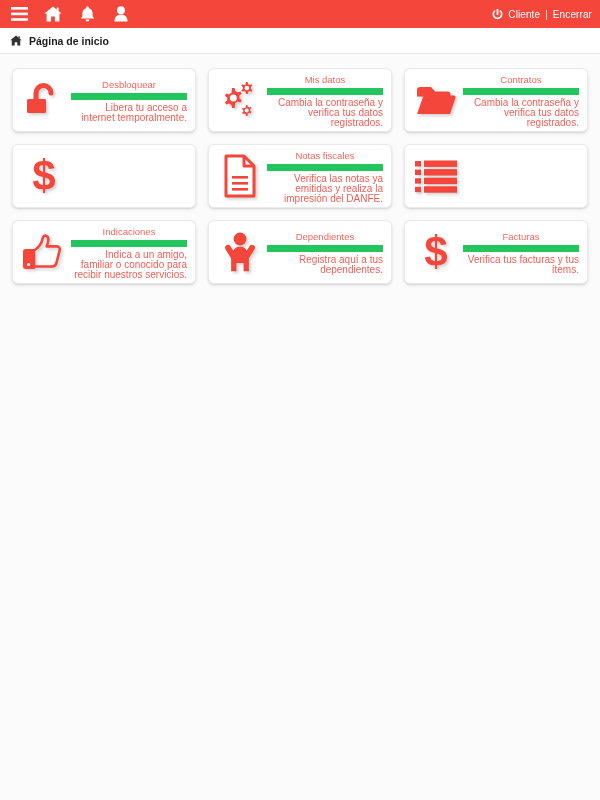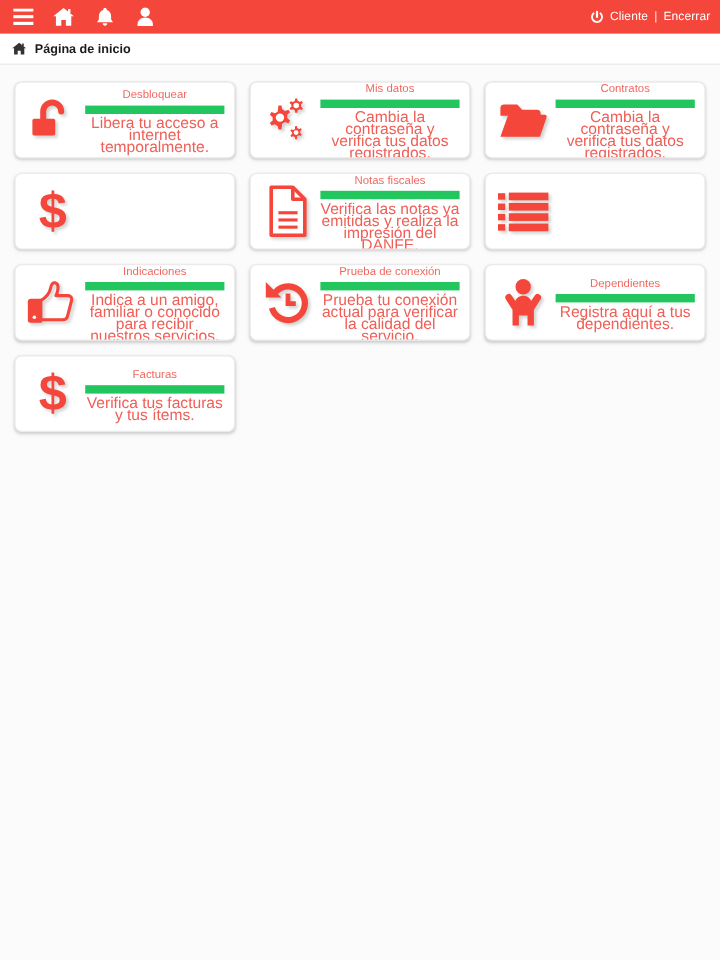--- a/index.html
+++ b/index.html
@@ -112,23 +112,23 @@
     text-align: center;
     line-height: 13px;
     padding-bottom: 2px;
     width: 100%;
     border-bottom: 7px solid #22c55e;
     white-space: nowrap;
     overflow: hidden;
     text-overflow: ellipsis;
   }
   .card-desc {
-    font-size: 13px;
+    font-size: 10px;
     color: #ef5f57;
-    text-align: center;
+    text-align: right;
     line-height: 10px;
     padding-top: 3px;
     width: 100%;
   }
 </style>
 </head>
 <body>
 
 <div class="topbar">
   <div class="topbar-left">
@@ -295,35 +295,20 @@
           <path d="M11 18.5 c4-2.5 7.5-6.5 8.3-11 .5-2.7 1.8-4.2 3.6-3.8 1.9.45 2.7 2.3 2.4 5 -.2 1.9-.85 3.9-1.7 5.7 h10.2 a3 3 0 0 1 2.9 3.8 l-3.4 13.2 A4.2 4.2 0 0 1 29.3 34.5 H11 Z" fill="none" stroke="#f4463a" stroke-width="2.6" stroke-linejoin="round"></path>
         </svg>
       </div>
       <div class="card-body">
         <div class="card-title">Indicaciones</div>
         <div class="card-desc">Indica a un amigo, familiar o conocido para recibir nuestros servicios.</div>
       </div>
     </div>
   </div>
 
-  <div class="card-wrap">
-    <div class="card">
-      <div class="card-icon">
-        <svg width="42" height="42" viewBox="0 0 42 42">
-          <path d="M10.5 12.5 A14 14 0 1 1 7.6 25.5" fill="none" stroke="#f4463a" stroke-width="5.2" stroke-linecap="butt"></path>
-          <path d="M2.5 4 L2.5 17 L15.5 17 Z" fill="#f4463a"></path>
-          <path d="M21 13.5 L21 22 L27.5 22" fill="none" stroke="#f4463a" stroke-width="4" stroke-linecap="butt" stroke-linejoin="miter"></path>
-        </svg>
-      </div>
-      <div class="card-body">
-        <div class="card-title">Prueba de conexión</div>
-        <div class="card-desc">Prueba tu conexión actual para verificar la calidad del servicio.</div>
-      </div>
-    </div>
-  </div>
 
   <div class="card-wrap">
     <div class="card">
       <div class="card-icon">
         <svg width="38" height="42" viewBox="0 0 38 42">
           <circle cx="19" cy="8" r="6.4" fill="#f4463a"></circle>
           <path d="M19 15.5 c-3.3 0-5.6 1.9-6.6 4.3 l-3 -4.6 a2.9 2.9 0 0 0-4.9 3.1 l5.6 8.9 v13 h5.3 v-8.3 h7.2 v8.3 h5.3 v-13 l5.6-8.9 a2.9 2.9 0 0 0-4.9-3.1 l-3 4.6 c-1-2.4-3.3-4.3-6.6-4.3 z" fill="#f4463a"></path>
         </svg>
       </div>
       <div class="card-body">

